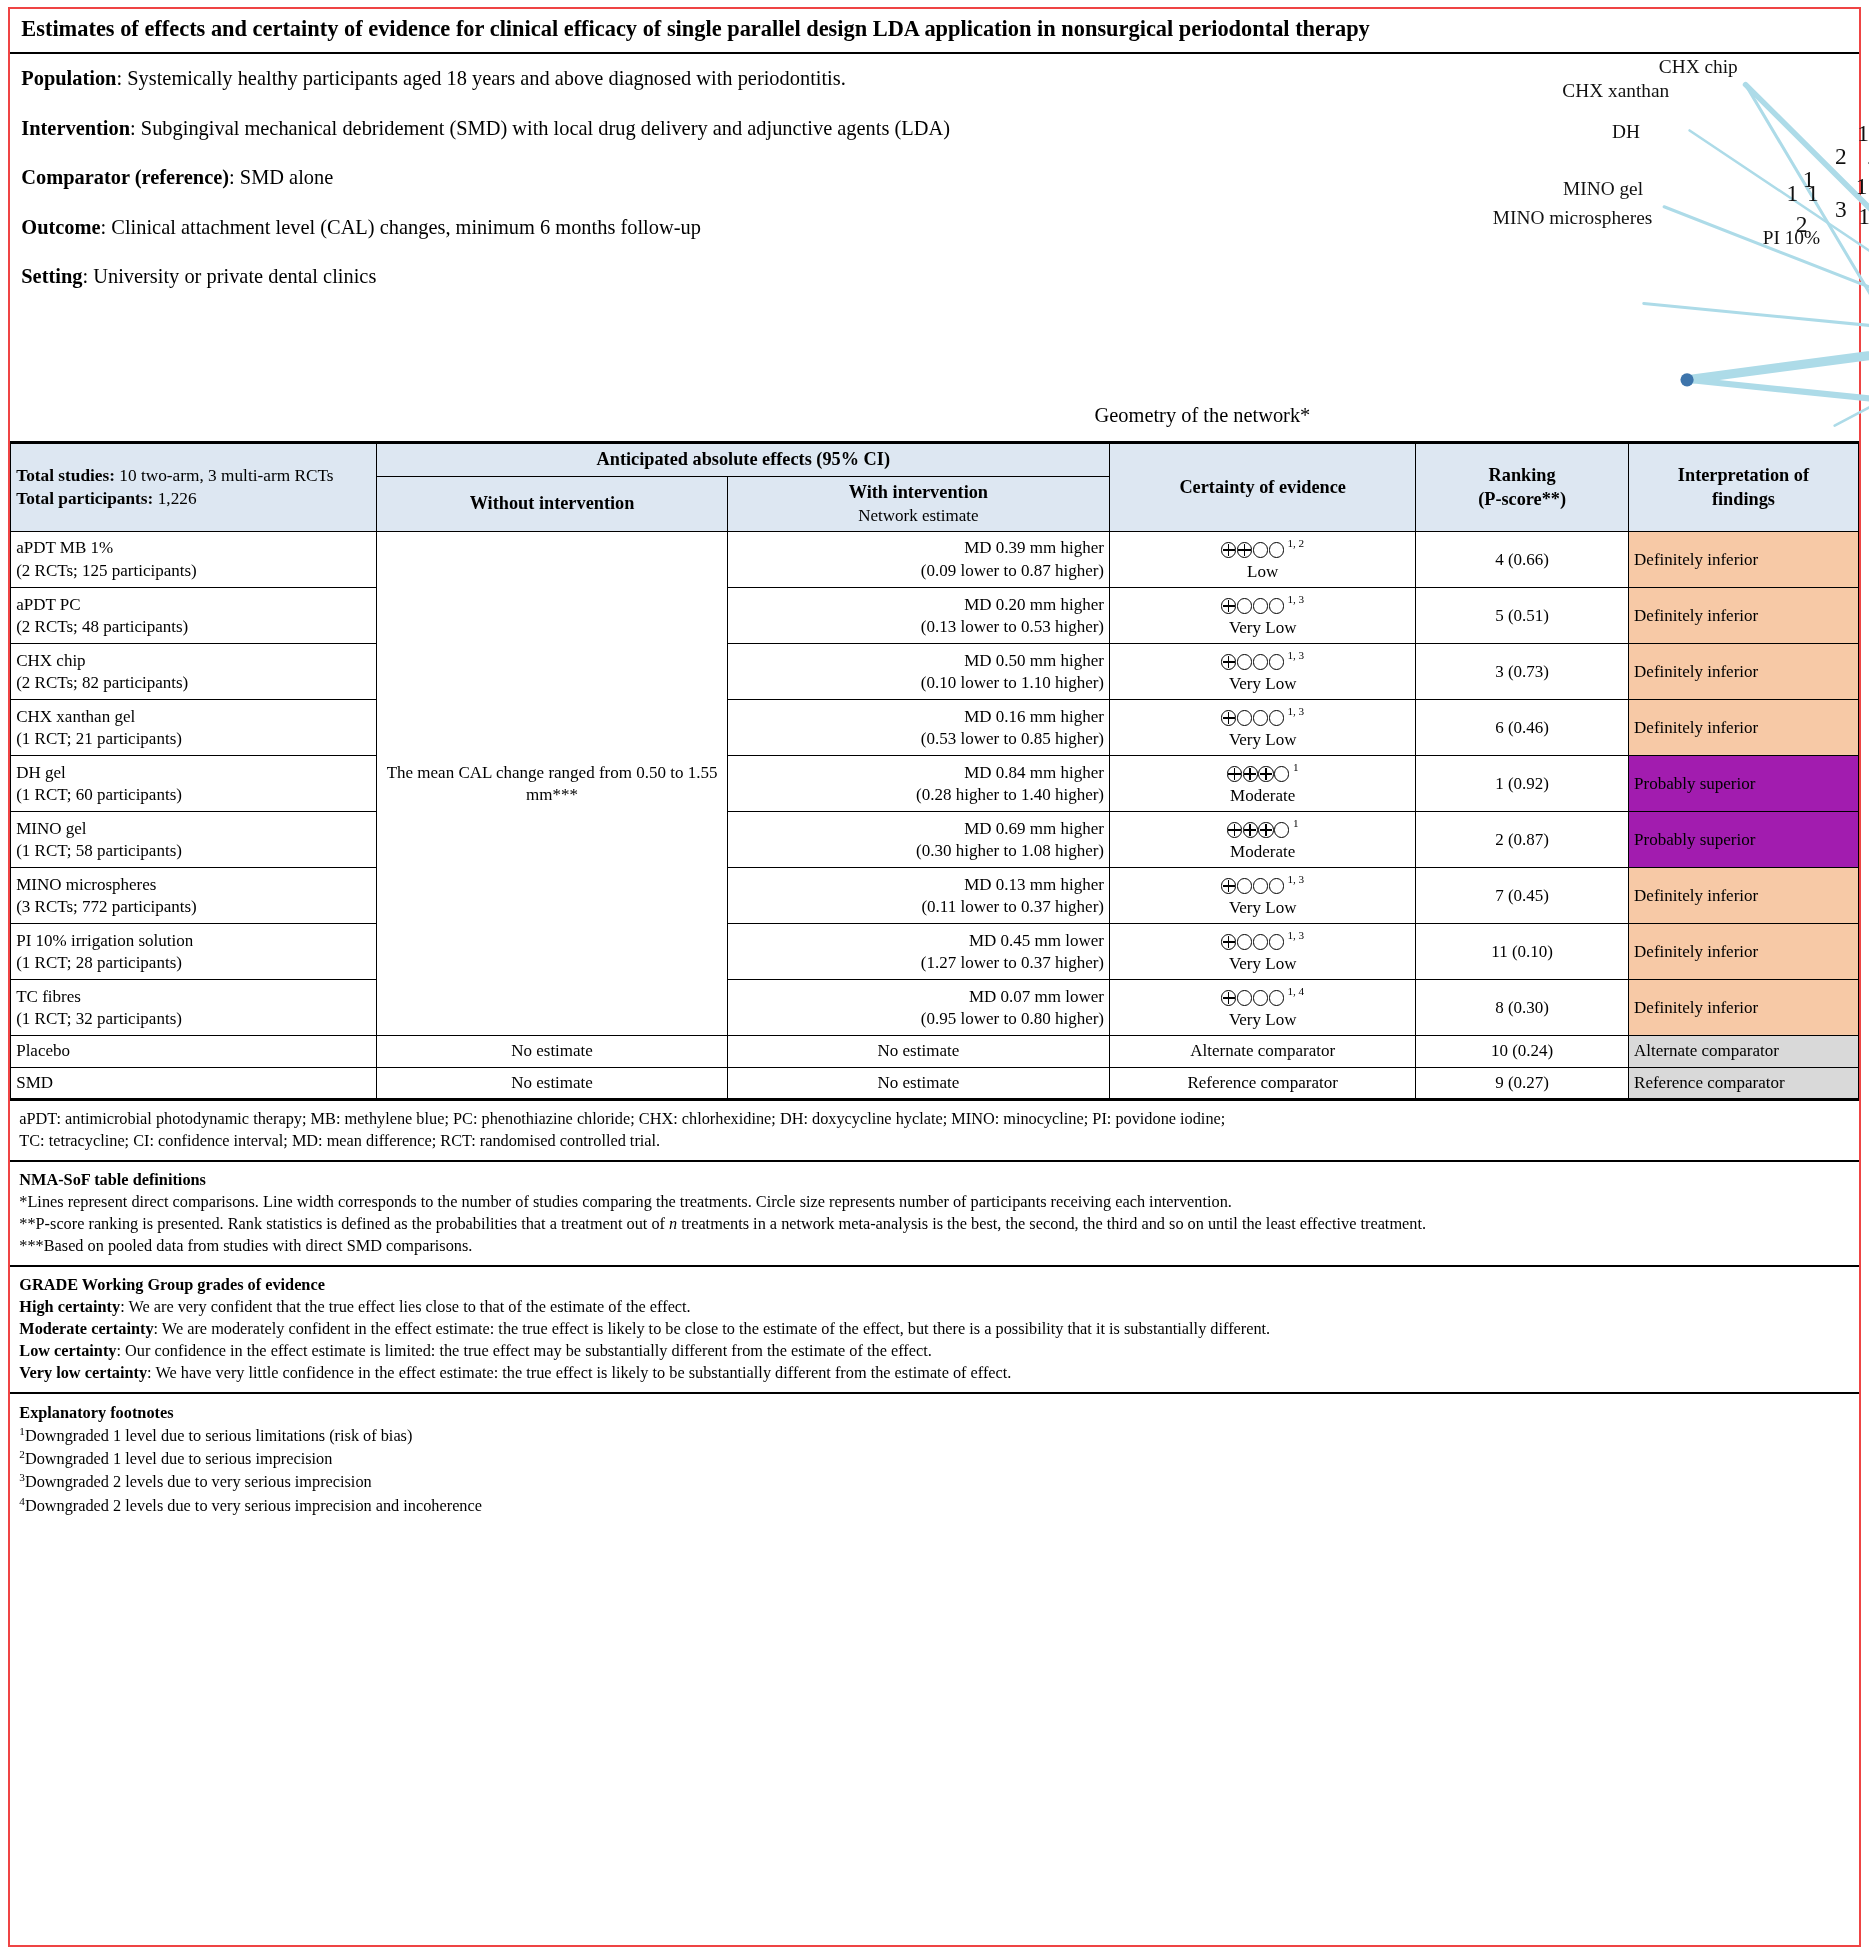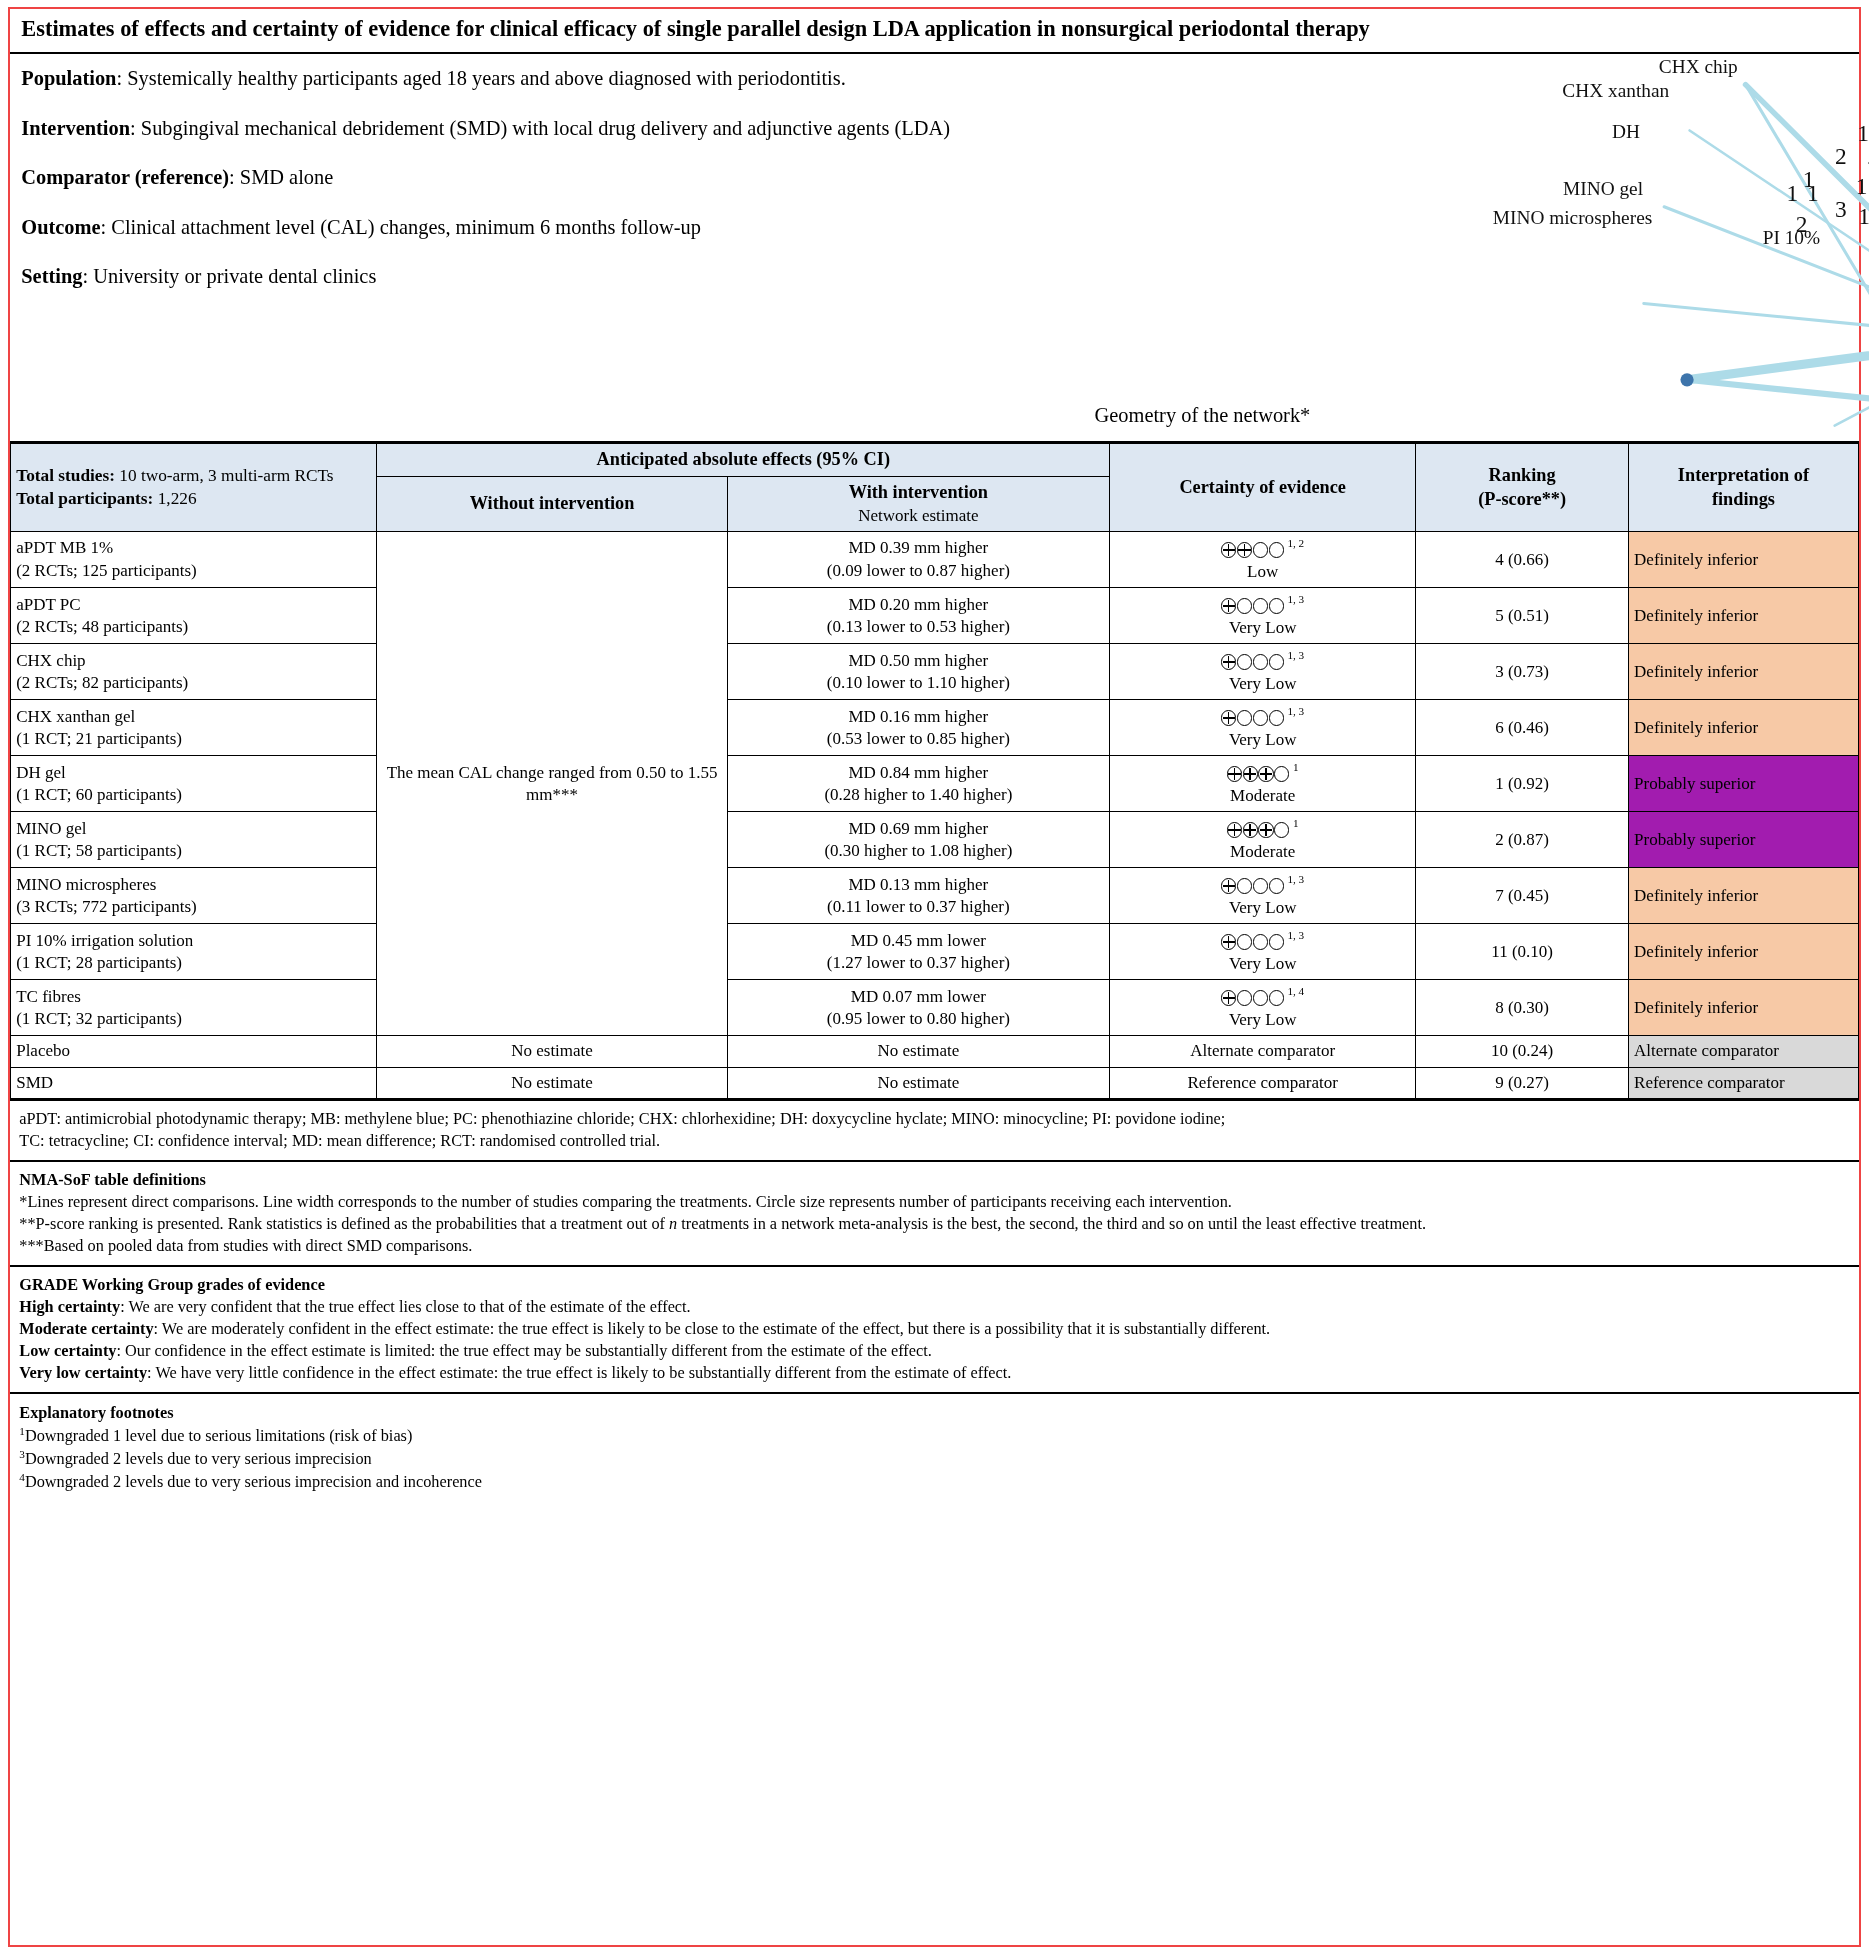--- a/index.html
+++ b/index.html
@@ -99,21 +99,21 @@
     font-size: 17.3px;
     padding-left: 7.1px;
     line-height: 1.35;
   }
   td.ctr { text-align: center; }
   td.without {
     text-align: center;
     font-size: 17.3px;
     line-height: 1.4;
   }
-  td.effect { text-align: center; font-size: 17.3px; line-height: 1.45; }
+  td.effect { text-align: right; font-size: 17.3px; line-height: 1.45; }
   td.certainty { text-align: center; font-size: 17.3px; line-height: 1.3; }
   td.rank { text-align: center; font-size: 17.3px; }
   td.interp { text-align: left; font-size: 17.3px; }
 
   .grade-row { display: inline-block; white-space: nowrap; }
   .gc {
     display: inline-block;
     width: 15.3px; height: 15.3px;
     border: 1.5px solid #000;
     border-radius: 50%;
@@ -371,20 +371,21 @@
       <p class="foot-line"><b>High certainty</b><span>: We are very confident that the true effect lies close to that of the estimate of the effect.</span></p>
       <p class="foot-line"><b>Moderate certainty</b><span>: We are moderately confident in the effect estimate: the true effect is likely to be close to the estimate of the effect, but there is a possibility that it is substantially different.</span></p>
       <p class="foot-line"><b>Low certainty</b><span>: Our confidence in the effect estimate is limited: the true effect may be substantially different from the estimate of the effect.</span></p>
       <p class="foot-line"><b>Very low certainty</b><span>: We have very little confidence in the effect estimate: the true effect is likely to be substantially different from the estimate of effect.</span></p>
     </div>
 
     <div class="foot-block">
       <p class="foot-line foot-title">Explanatory footnotes</p>
       <div id="explanatory-list">
           <p class="foot-line"><span class="sup">1</span><span>Downgraded 1 level due to serious limitations (risk of bias)</span></p>
+          <p class="foot-line"><span class="sup">2</span><span>Downgraded 1 level due to serious imprecision</span></p>
           <p class="foot-line"><span class="sup">3</span><span>Downgraded 2 levels due to very serious imprecision</span></p>
           <p class="foot-line"><span class="sup">4</span><span>Downgraded 2 levels due to very serious imprecision and incoherence</span></p>
         </div>
     </div>
 
   </div>
 </div>
 
 
 </body></html>

